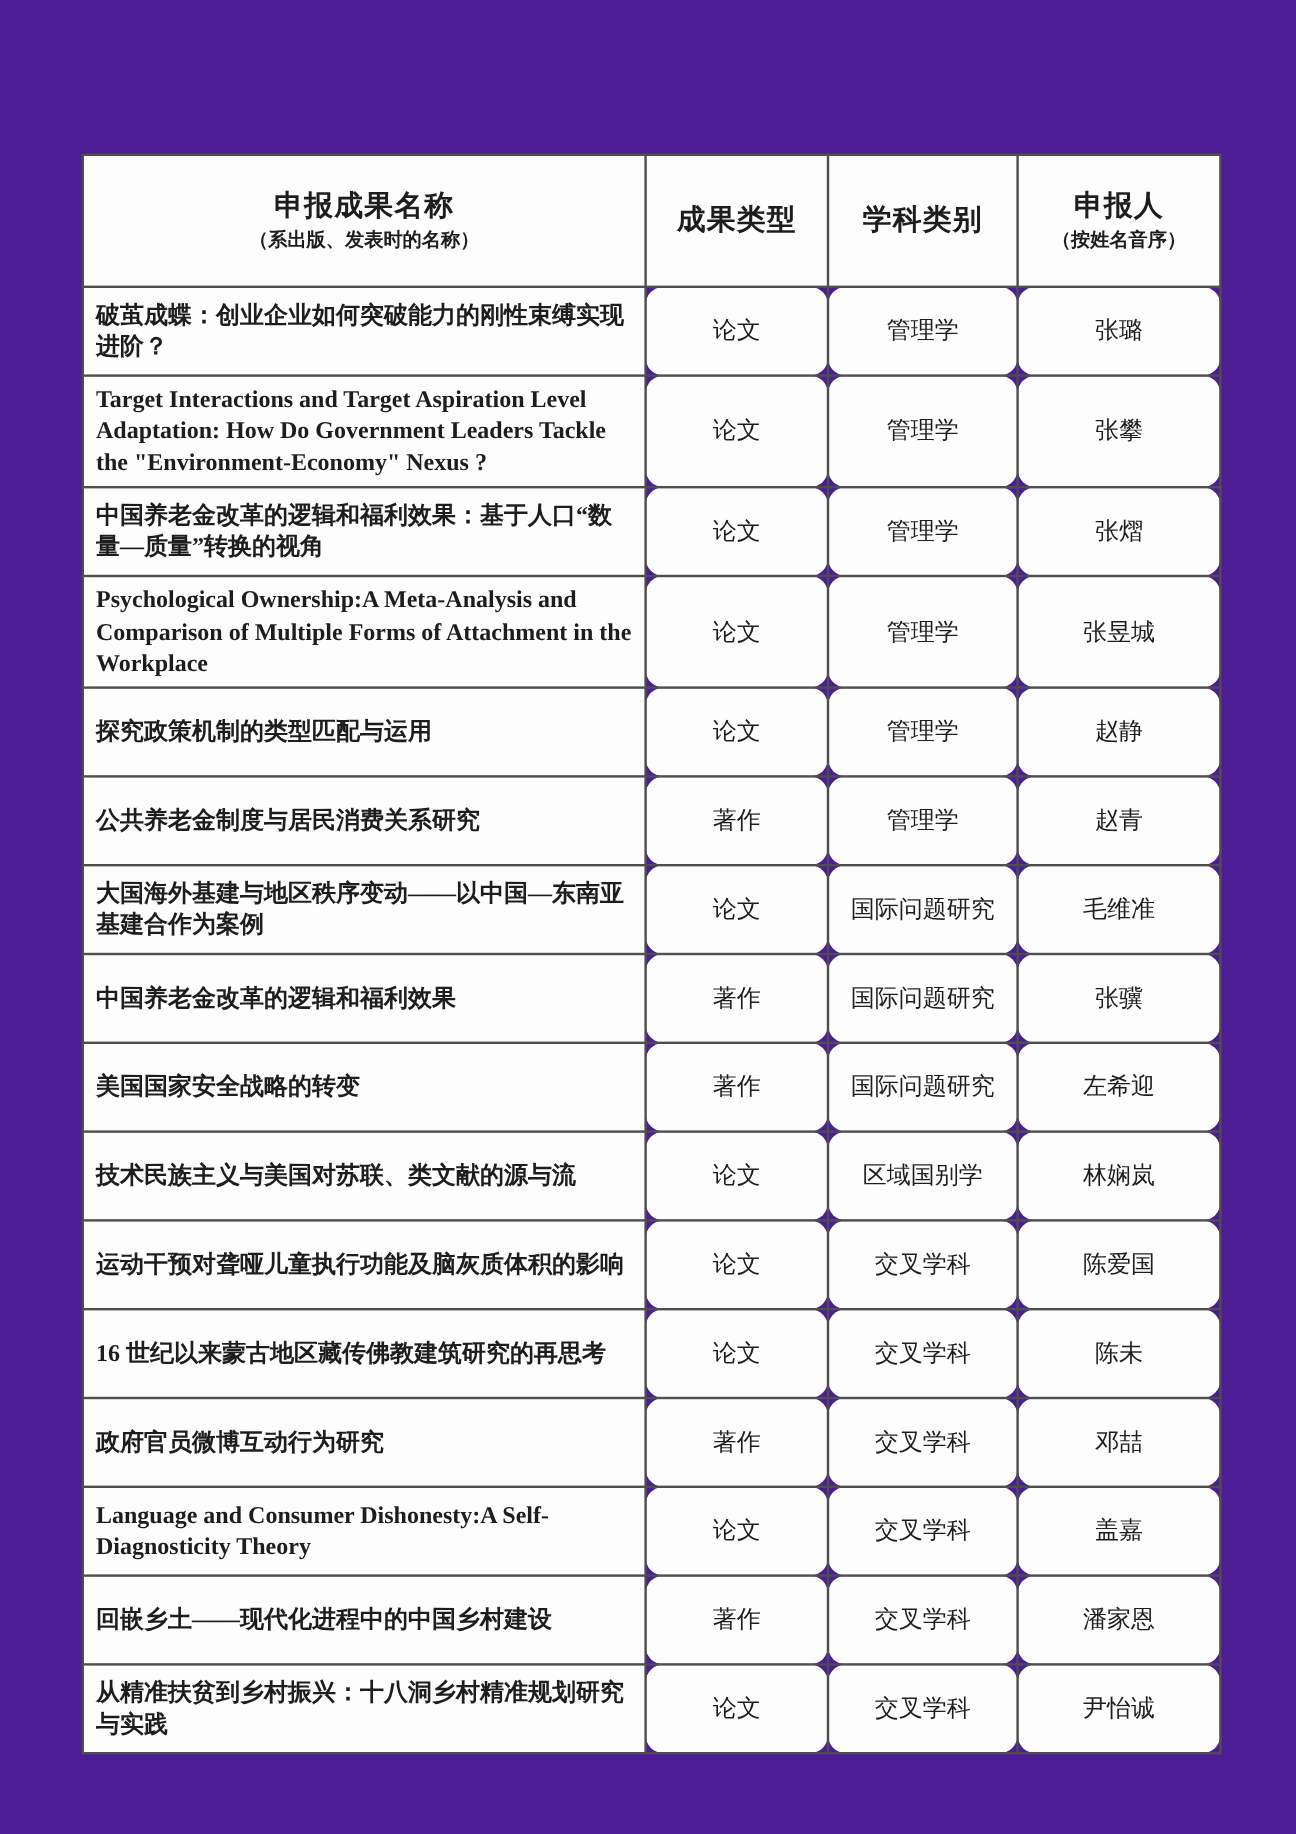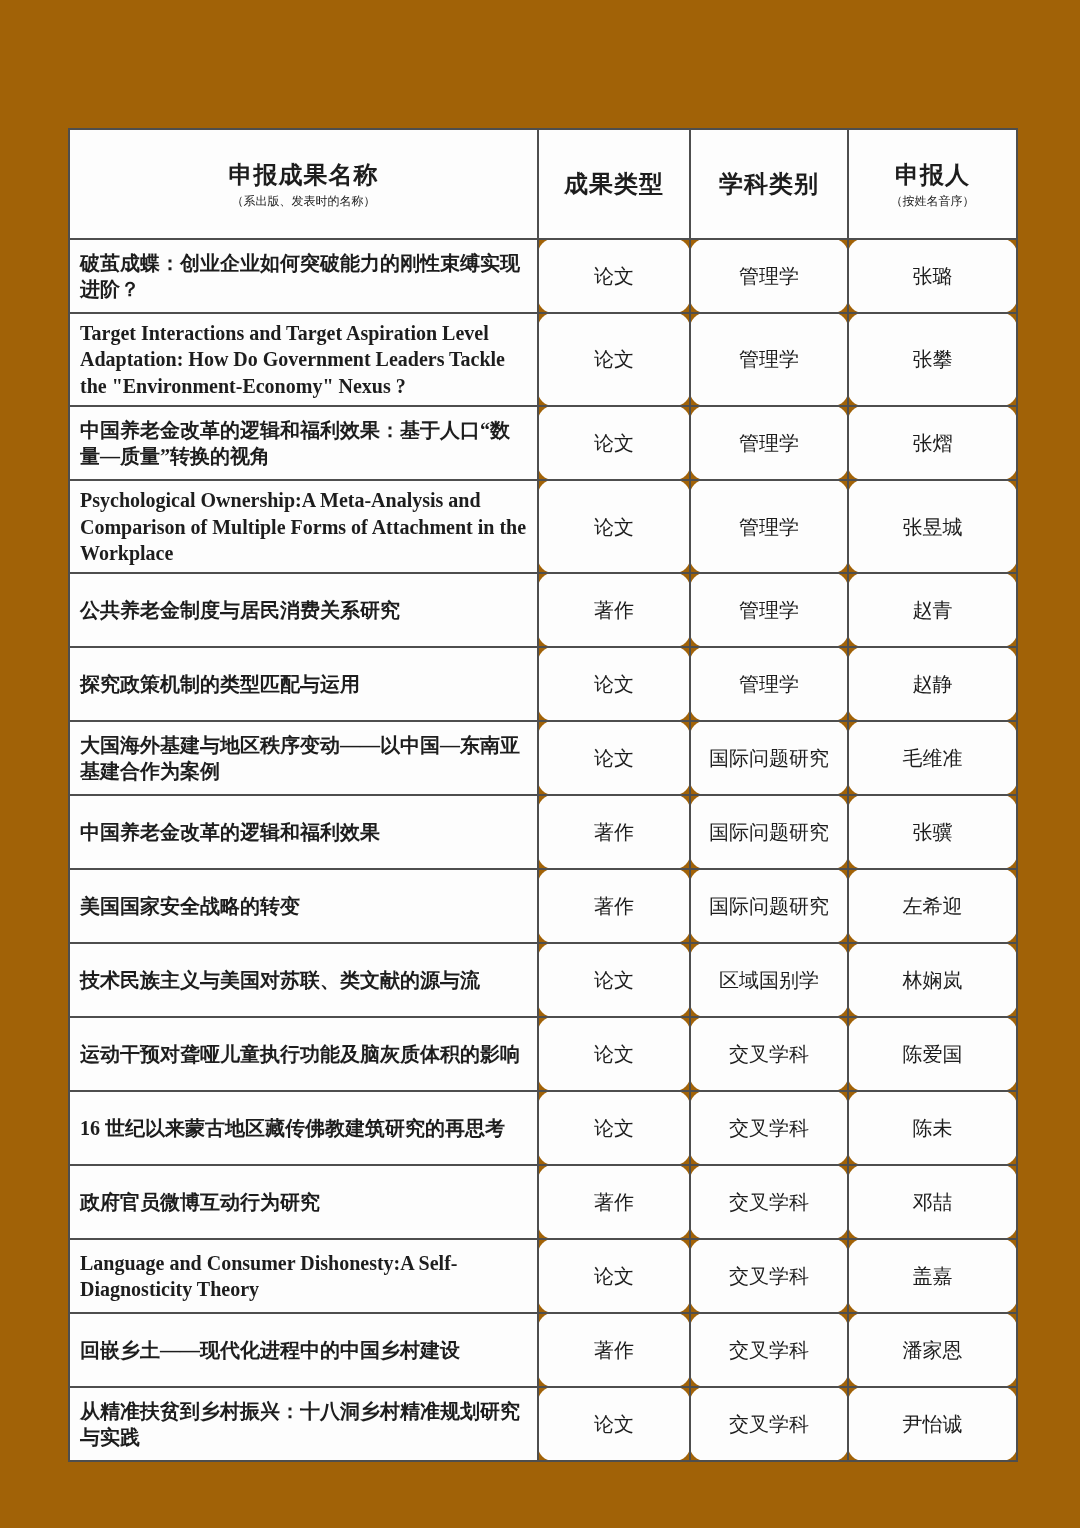--- a/index.html
+++ b/index.html
@@ -8,21 +8,21 @@
     background: #ffffff;
     width: 1080px;
     height: 1528px;
     font-family: "Liberation Serif", "DejaVu Serif", serif;
     color: #1d1d1d;
   }
   .page {
     position: relative;
     width: 1080px;
     height: 1528px;
-    background: #a16207;
+    background: #4c1d95;
     overflow: hidden;
   }
   table.results {
     border-collapse: collapse;
     table-layout: fixed;
     width: 948px;
     margin: 128px 0 0 68px;
   }
   table.results th,
   table.results td {
@@ -36,23 +36,23 @@
     font-weight: bold;
     padding: 4px 6px;
   }
   .h-main {
     font-size: 24px;
     line-height: 1.45;
     font-weight: bold;
     letter-spacing: 1px;
   }
   .h-sub {
-    font-size: 12px;
+    font-size: 16px;
     line-height: 1.4;
-    font-weight: normal;
+    font-weight: bold;
   }
   tbody td {
     height: 60px;
     font-size: 20px;
     line-height: 1.32;
     padding: 6px 10px;
   }
   td.c-name {
     text-align: left;
     word-break: break-word;
@@ -117,31 +117,31 @@
   </tr>
 
   <tr>
     <td class="c-name">Psychological Ownership:A Meta-Analysis and Comparison of Multiple Forms of Attachment in the Workplace</td>
     <td class="c-center">论文</td>
     <td class="c-center">管理学</td>
     <td class="c-center">张昱城</td>
   </tr>
 
   <tr>
+    <td class="c-name">探究政策机制的类型匹配与运用</td>
+    <td class="c-center">论文</td>
+    <td class="c-center">管理学</td>
+    <td class="c-center">赵静</td>
+  </tr>
+
+  <tr>
     <td class="c-name">公共养老金制度与居民消费关系研究</td>
     <td class="c-center">著作</td>
     <td class="c-center">管理学</td>
     <td class="c-center">赵青</td>
-  </tr>
-
-  <tr>
-    <td class="c-name">探究政策机制的类型匹配与运用</td>
-    <td class="c-center">论文</td>
-    <td class="c-center">管理学</td>
-    <td class="c-center">赵静</td>
   </tr>
 
   <tr>
     <td class="c-name">大国海外基建与地区秩序变动——以中国—东南亚基建合作为案例</td>
     <td class="c-center">论文</td>
     <td class="c-center">国际问题研究</td>
     <td class="c-center">毛维准</td>
   </tr>
 
   <tr>

